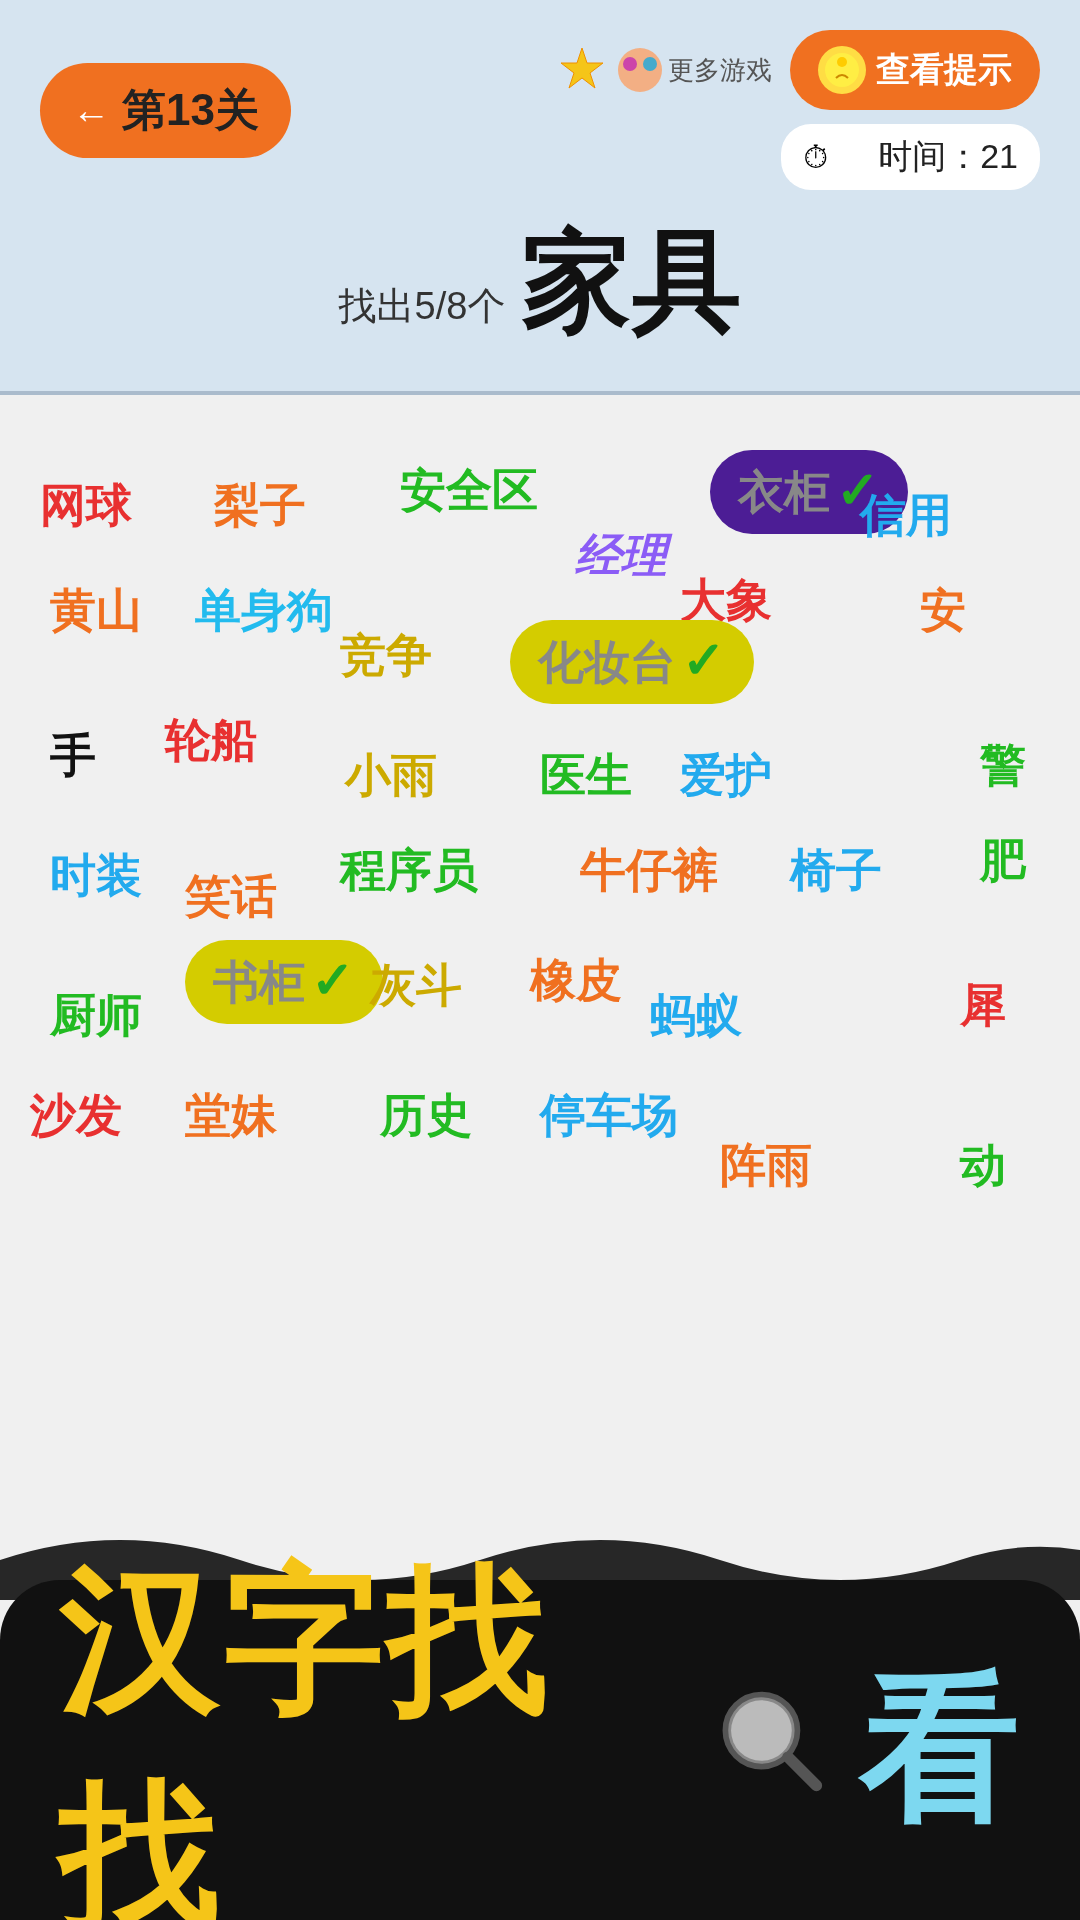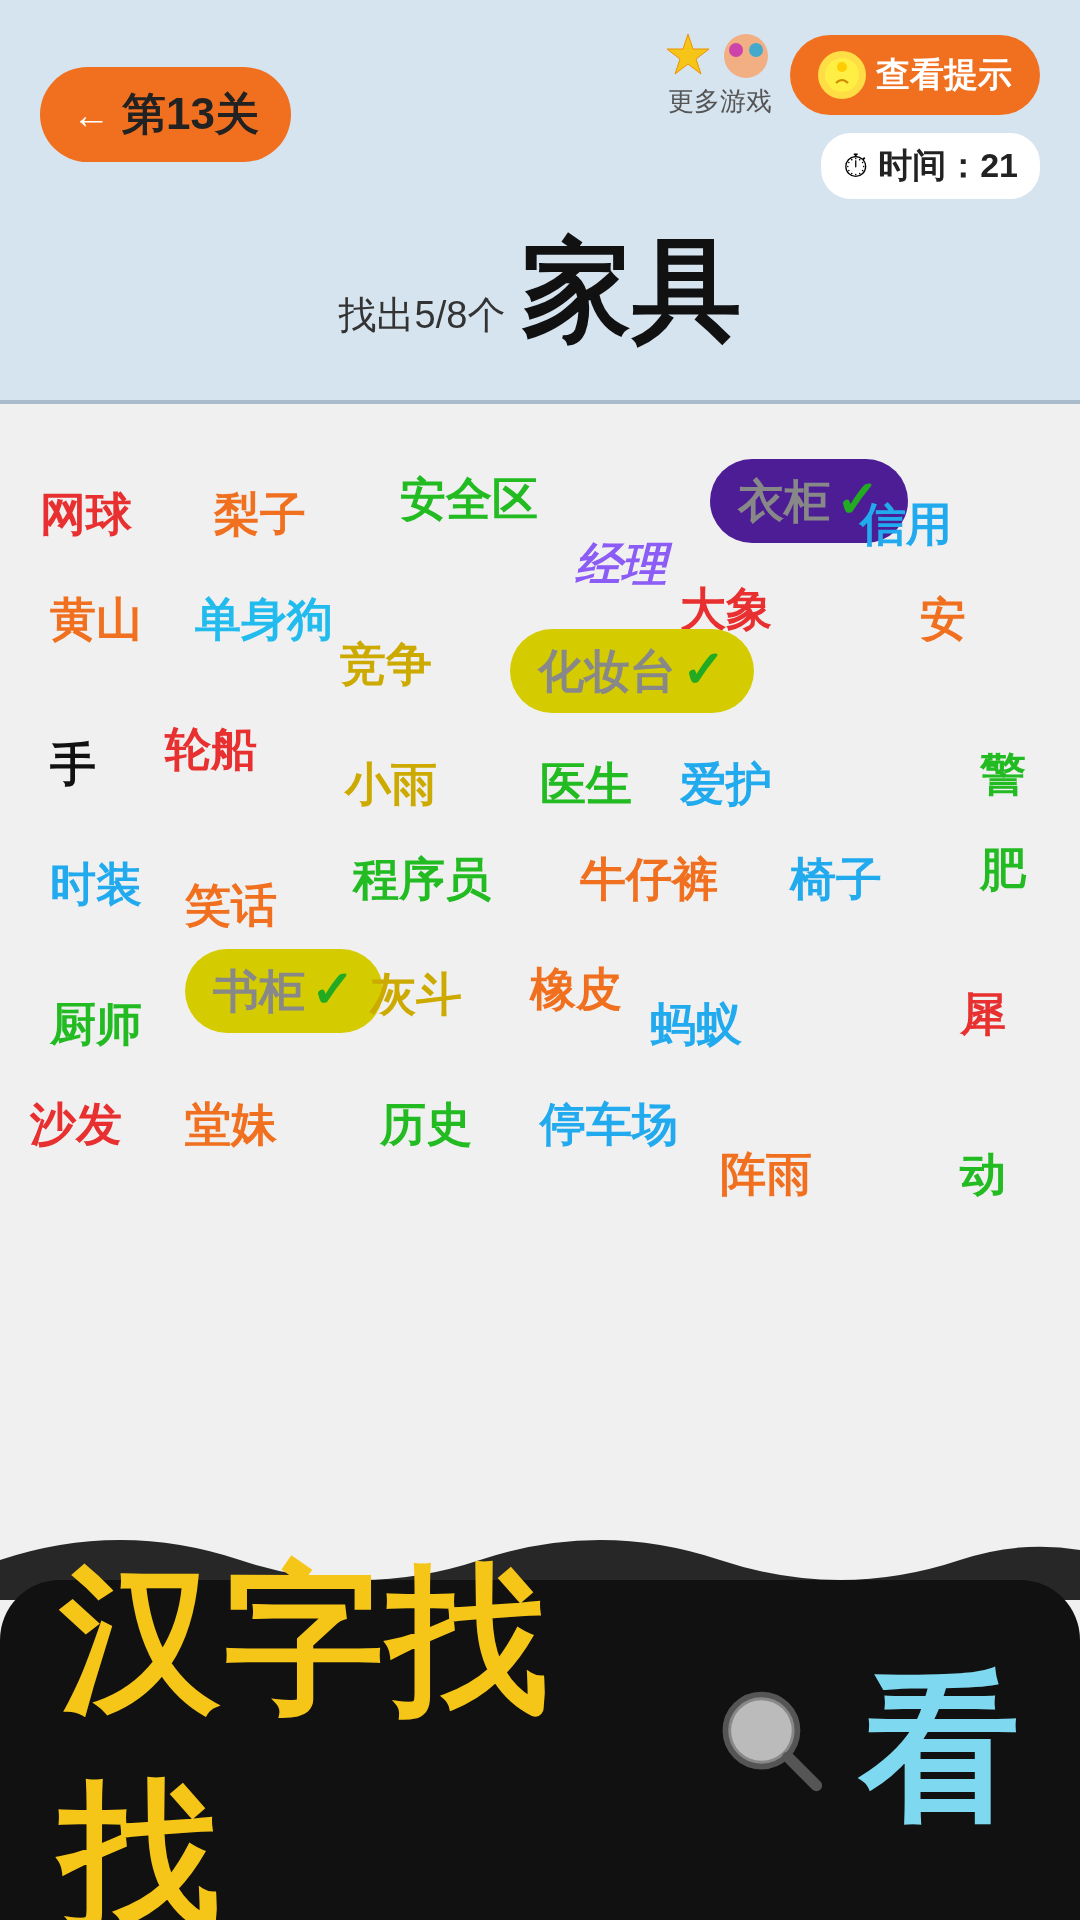--- a/index.html
+++ b/index.html
@@ -85,21 +85,22 @@
       padding: 10px 22px;
     }
 
     .timer-icon {
       font-size: 32px;
     }
 
     .timer-text {
       color: #222;
       font-size: 34px;
-      font-weight: bold;
+      font-weight: normal;
+      margin-left: 40px;
     }
 
     .title-section {
       text-align: center;
       padding: 10px 0 20px 0;
     }
 
     .find-text {
       font-size: 38px;
       color: #333;
@@ -201,21 +202,21 @@
     <div style="display:flex; align-items:center; gap:16px;">
       <div class="back-btn">
         <span class="back-arrow">←</span>
         <span class="level-text">第13关</span>
       </div>
     </div>
 
     <div style="display:flex; flex-direction:column; align-items:flex-end; gap:14px;">
       <div style="display:flex; align-items:center; gap:18px;">
 
-        <div style="display:flex; flex-direction:column; align-items:flex-end; gap:2px;">
+        <div style="display:flex; align-items:center; gap:2px;">
           <div style="display:flex; align-items:center; gap:6px;">
 
             <svg width="52" height="52" viewBox="0 0 52 52">
               <polygon points="26,4 31,19 47,19 34,29 39,44 26,34 13,44 18,29 5,19 21,19" fill="#f5c518" stroke="#f09000" stroke-width="1"></polygon>
 
             </svg>
             <svg width="52" height="52" viewBox="0 0 52 52">
               <circle cx="26" cy="26" r="22" fill="#ff9955" opacity="0.7"></circle>
               <circle cx="16" cy="20" r="7" fill="#cc44aa"></circle>
               <circle cx="36" cy="20" r="7" fill="#44aacc"></circle>
@@ -268,21 +269,21 @@
     <div class="word-item" style="left: 340px; top: 230px; color: rgb(204, 170, 0);">竞争</div>
     <div class="word-item found" style="left: 510px; top: 225px; color: rgb(136, 136, 136); background: rgb(212, 204, 0); border-radius: 50px; padding: 10px 28px;">化妆台<span class="checkmark">✓</span></div>
     <div class="word-item" style="left: 50px; top: 330px; color: rgb(17, 17, 17);">手</div>
     <div class="word-item" style="left: 165px; top: 315px; color: rgb(232, 48, 48);">轮船</div>
     <div class="word-item" style="left: 345px; top: 350px; color: rgb(204, 170, 0);">小雨</div>
     <div class="word-item" style="left: 540px; top: 350px; color: rgb(34, 187, 34);">医生</div>
     <div class="word-item" style="left: 680px; top: 350px; color: rgb(34, 170, 238);">爱护</div>
     <div class="word-item" style="left: 980px; top: 340px; color: rgb(34, 187, 34);">警</div>
     <div class="word-item" style="left: 50px; top: 450px; color: rgb(34, 170, 238);">时装</div>
     <div class="word-item" style="left: 185px; top: 455px; color: rgb(240, 112, 32); margin-top: 16px;">笑话</div>
-    <div class="word-item" style="left: 340px; top: 445px; color: rgb(34, 187, 34); margin-left: 13px;">程序员</div>
+    <div class="word-item" style="left: 340px; top: 445px; color: rgb(34, 187, 34);">程序员</div>
     <div class="word-item" style="left: 580px; top: 445px; color: rgb(240, 112, 32);">牛仔裤</div>
     <div class="word-item" style="left: 790px; top: 445px; color: rgb(34, 170, 238);">椅子</div>
     <div class="word-item" style="left: 980px; top: 435px; color: rgb(34, 187, 34);">肥</div>
     <div class="word-item found" style="left: 185px; top: 545px; color: rgb(136, 136, 136); background: rgb(212, 204, 0); border-radius: 50px; padding: 10px 28px;">书柜<span class="checkmark">✓</span></div>
     <div class="word-item" style="left: 370px; top: 560px; color: rgb(204, 170, 0);">灰斗</div>
     <div class="word-item" style="left: 530px; top: 555px; color: rgb(240, 112, 32);">橡皮</div>
     <div class="word-item" style="left: 50px; top: 590px; color: rgb(34, 187, 34);">厨师</div>
     <div class="word-item" style="left: 650px; top: 590px; color: rgb(34, 170, 238);">蚂蚁</div>
     <div class="word-item" style="left: 960px; top: 580px; color: rgb(232, 48, 48);">犀</div>
     <div class="word-item" style="left: 30px; top: 690px; color: rgb(232, 48, 48);">沙发</div>

